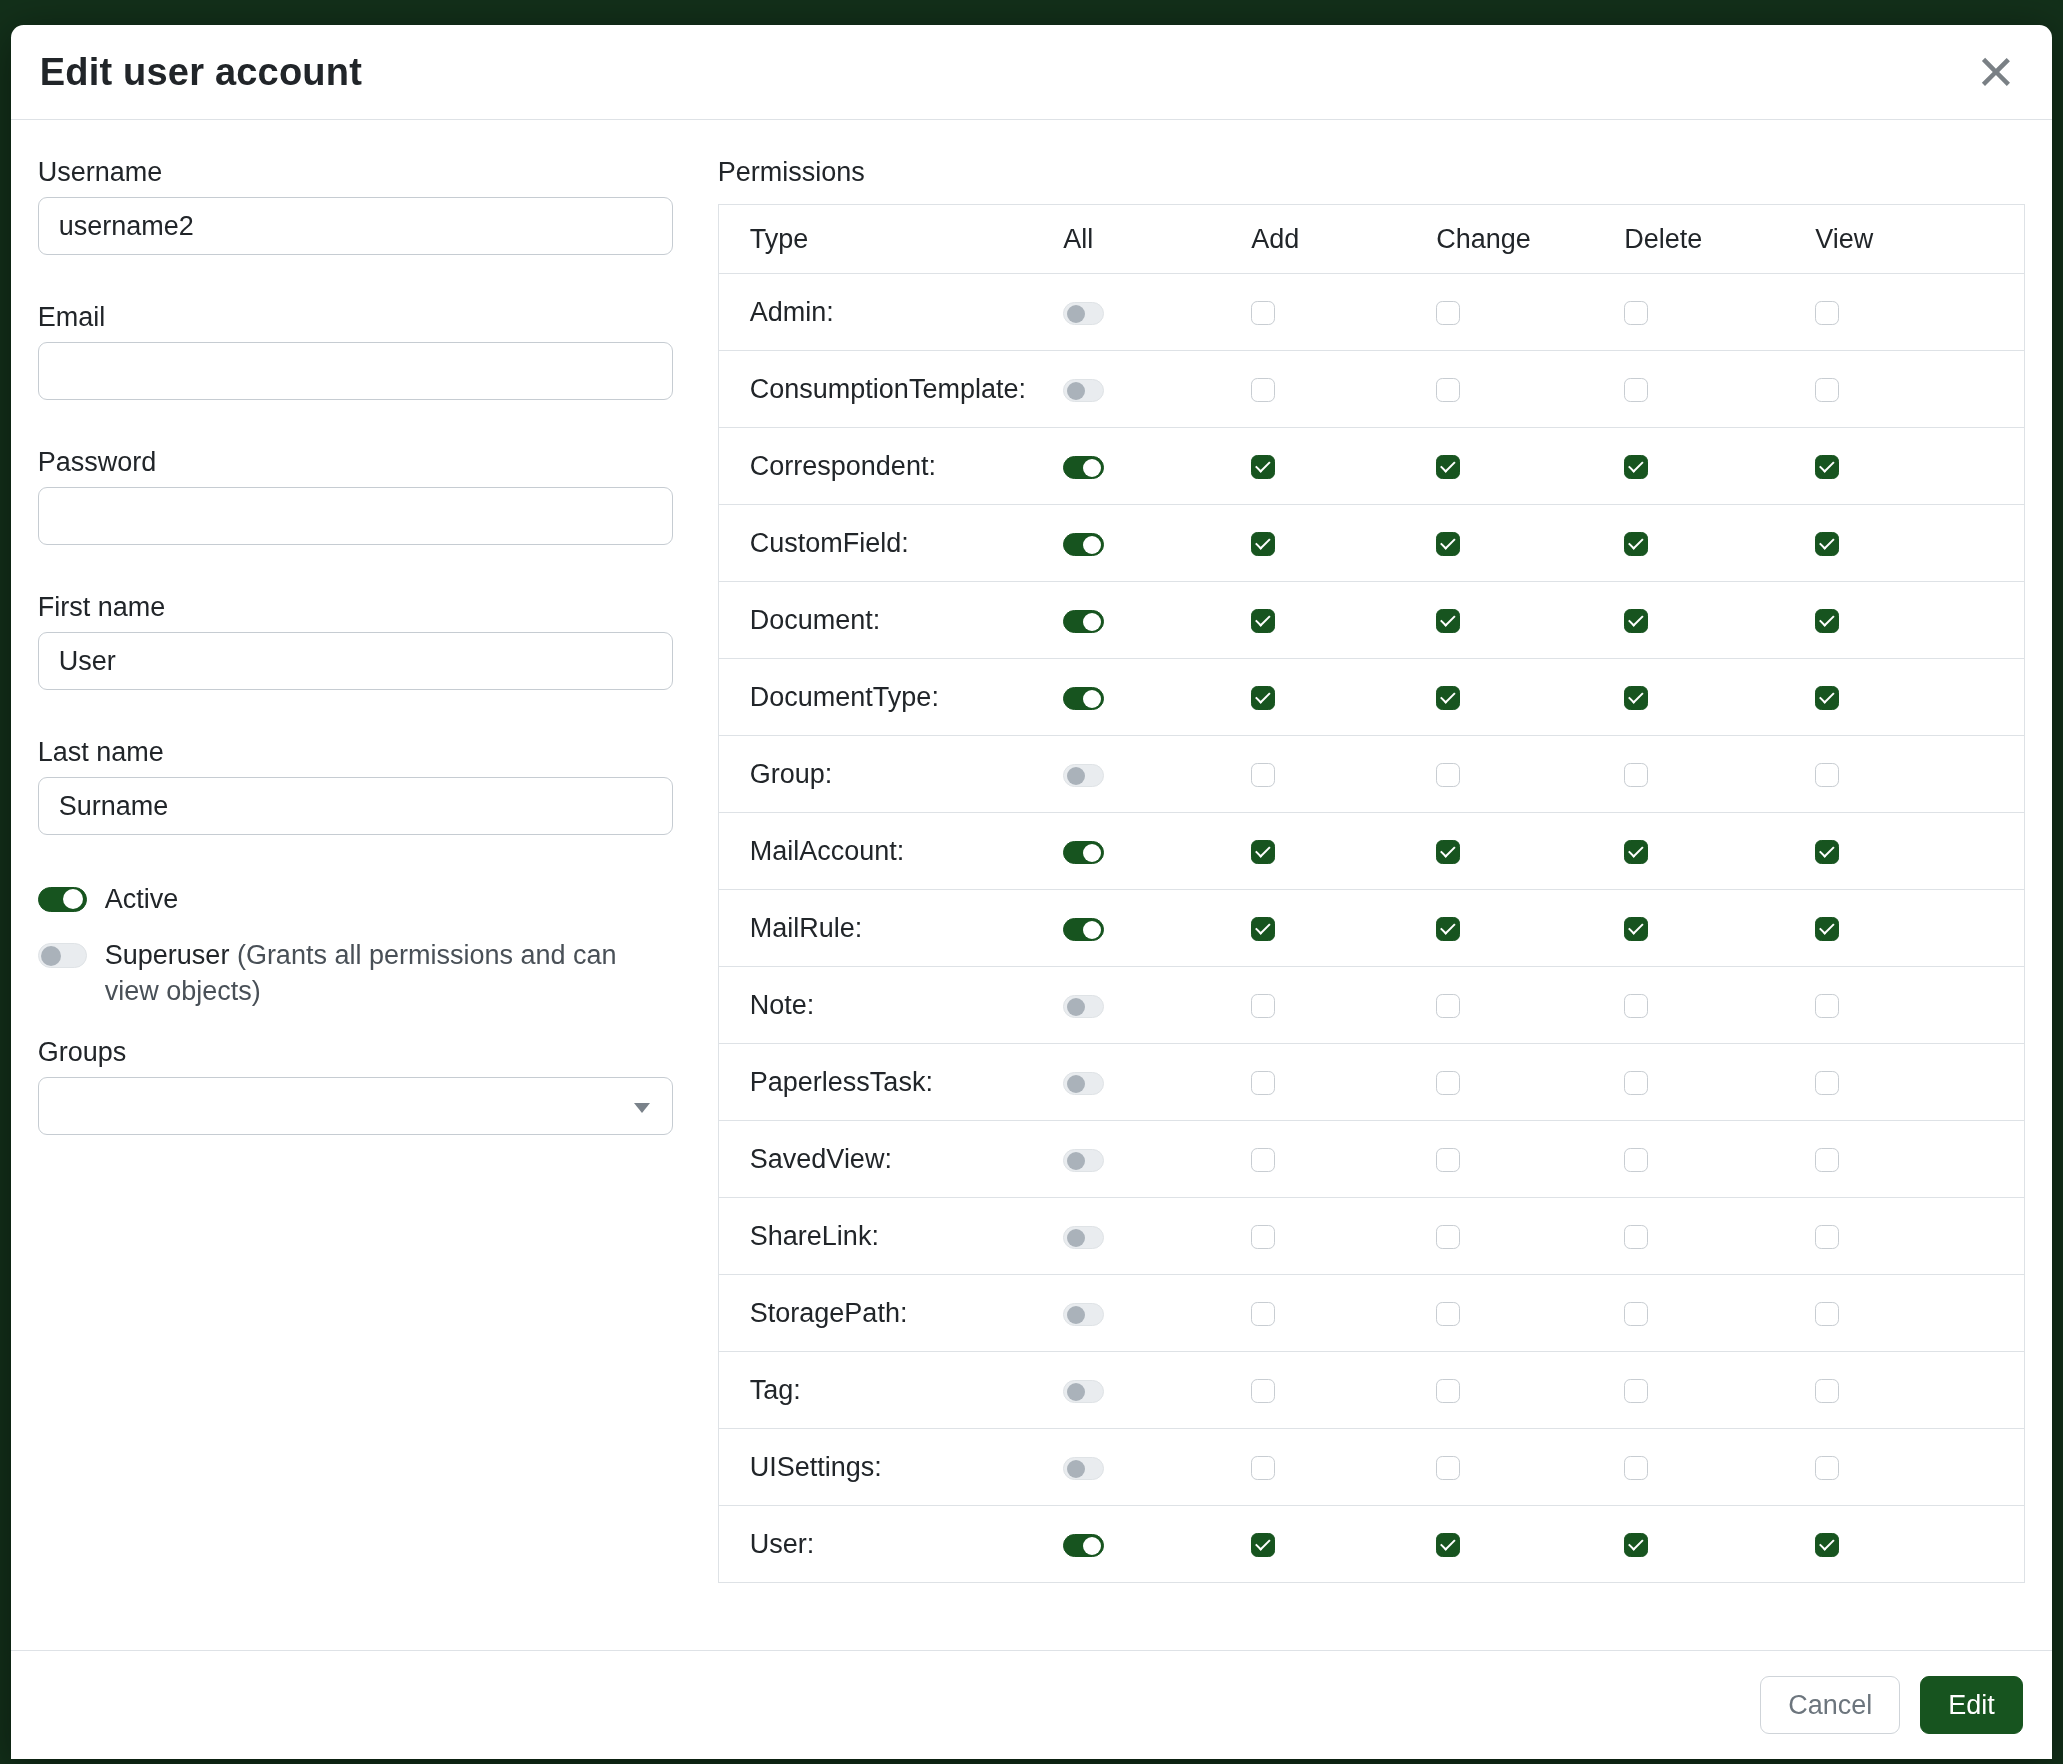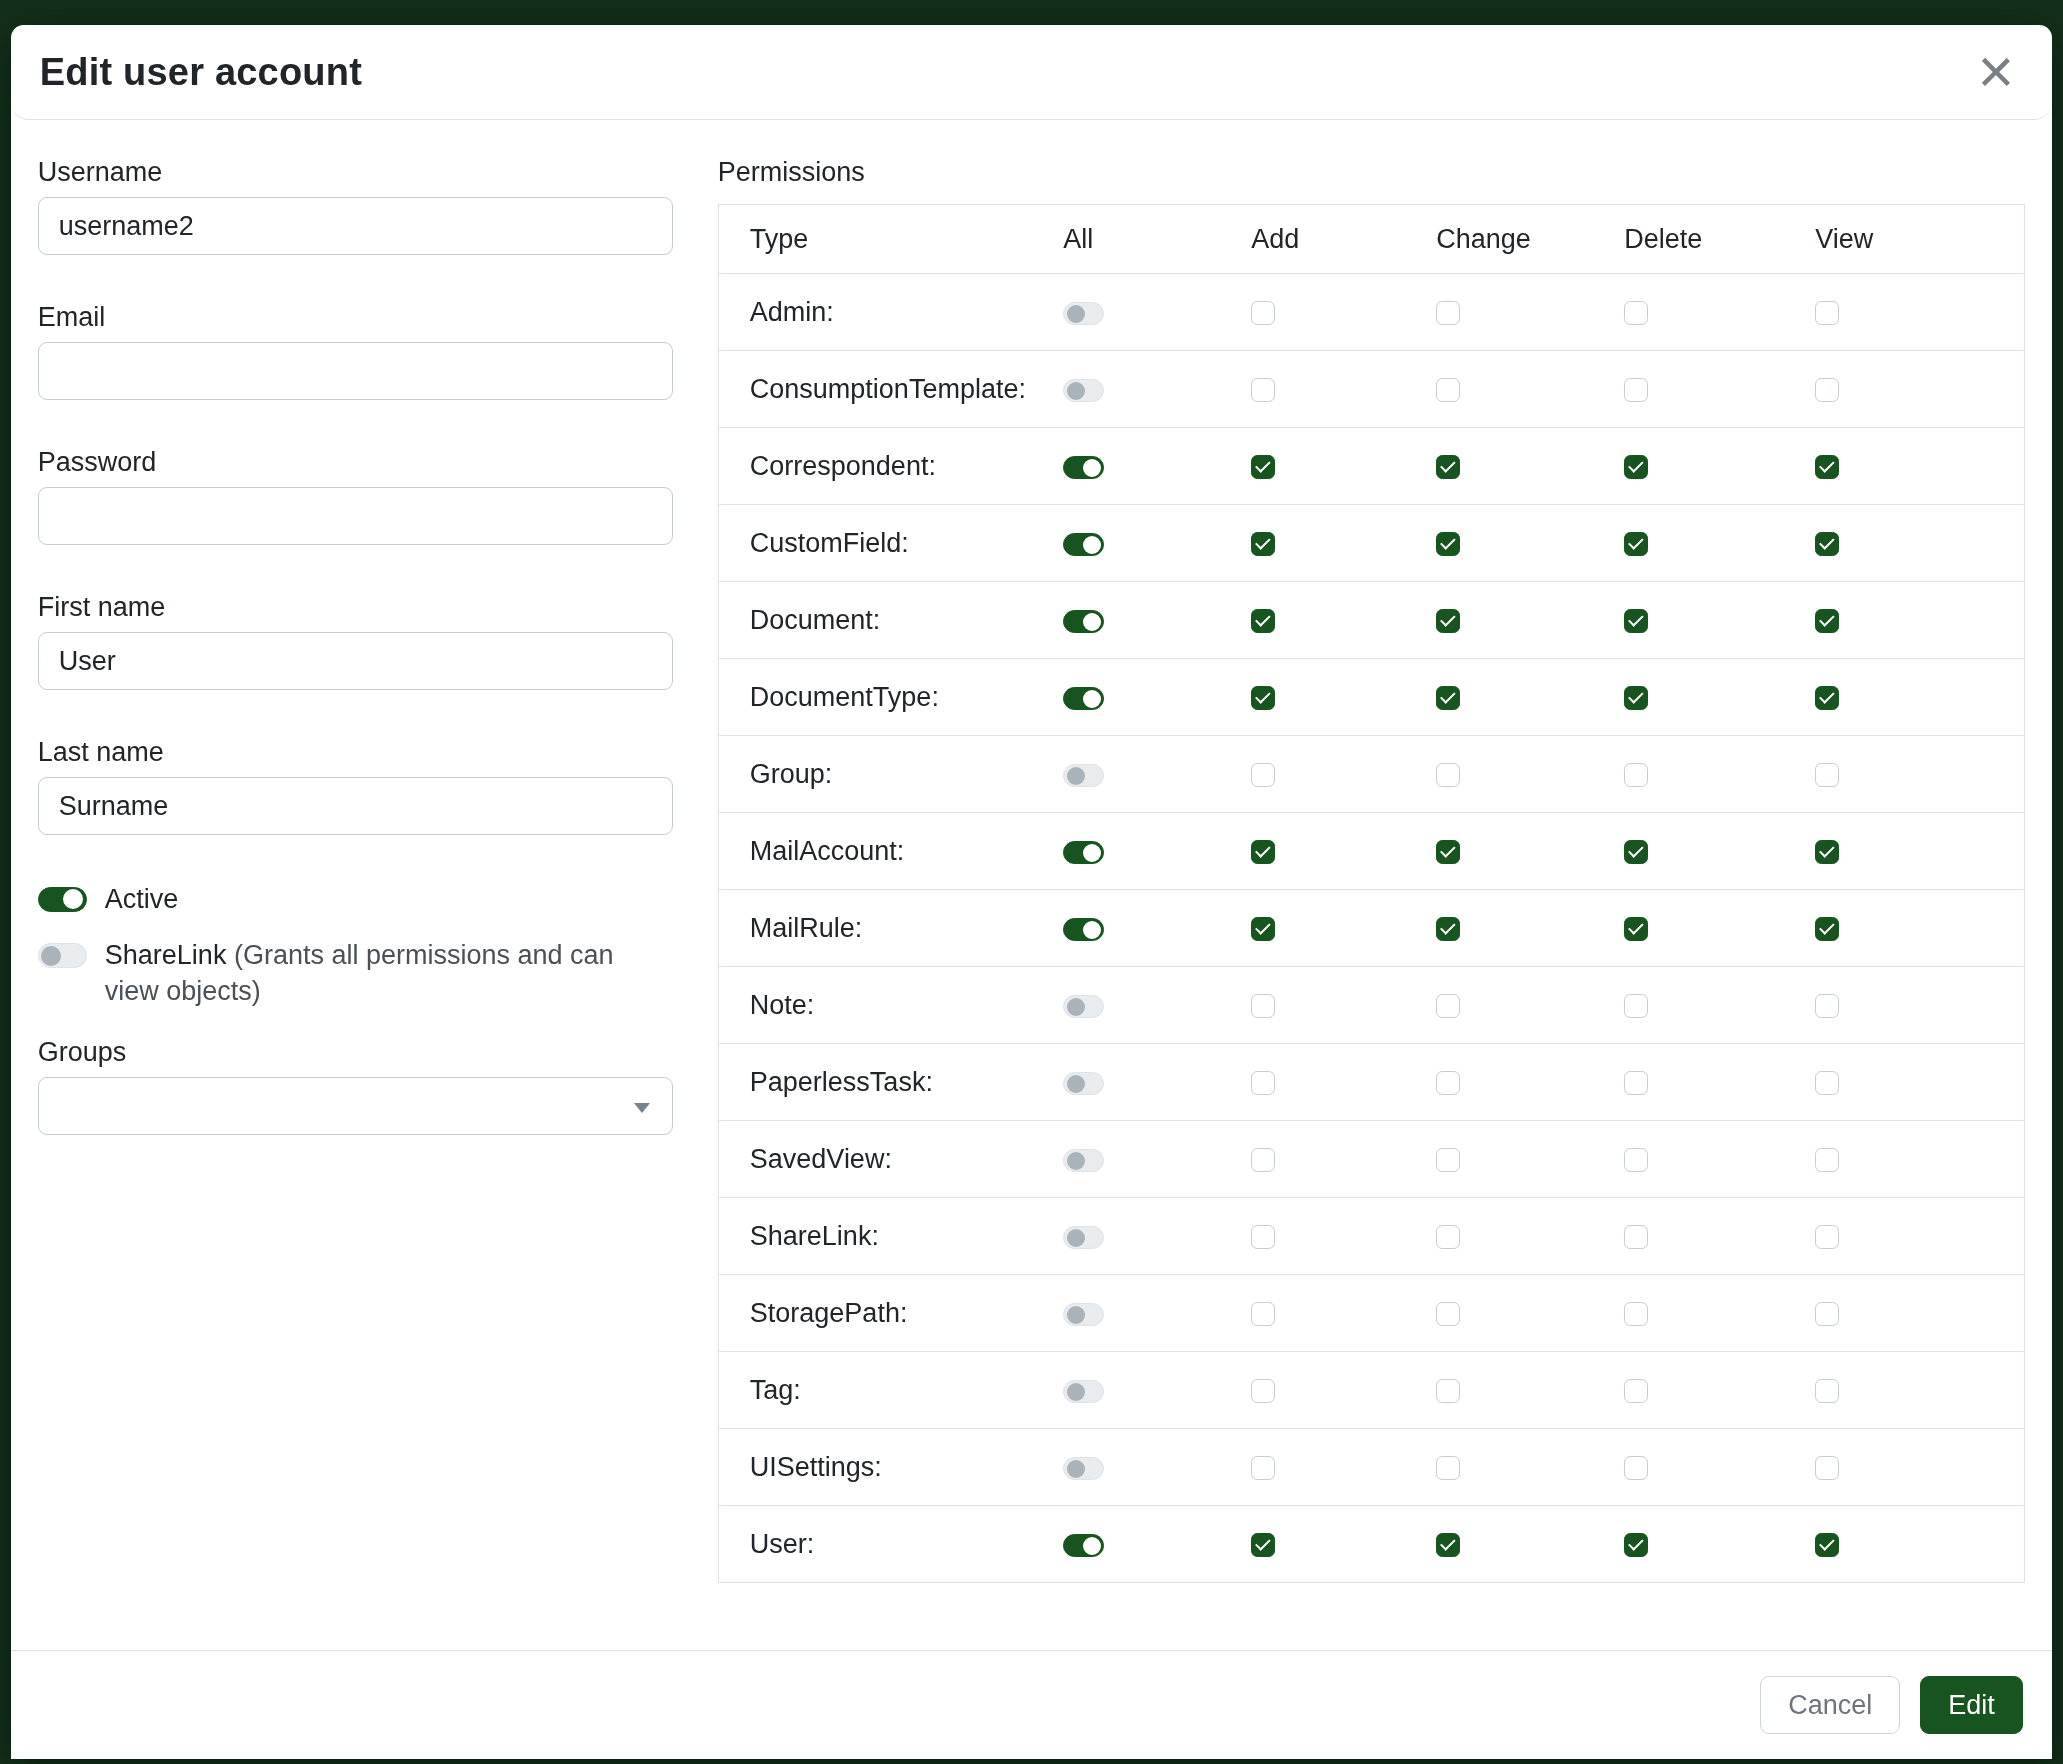--- a/index.html
+++ b/index.html
@@ -14,21 +14,20 @@
     position: absolute; left: 10.8px; top: 25px; width: 2041px; height: 1734px;
     background: #ffffff; border-radius: 12.6px 12.6px 0 0;
     display: flex; flex-direction: column;
     box-shadow: 0 9px 45px rgba(0,0,0,.45);
   }
   
   .modal-header {
     display: flex; align-items: center; justify-content: space-between;
     padding: 23.4px 32px 23.4px 29px;
     border-bottom: 0.9px solid #dee2e6;
-    border-radius: 18px;
   }
   .modal-title { font-size: 38px; font-weight: 700; color: #212529; letter-spacing: 0.2px; }
   .close-btn {
     background: none; border: none; cursor: pointer;
     font-size: 63px; font-weight: 300; line-height: 0.75;
     color: #7a8085; padding: 0 5.4px;
   }
   
   .modal-body { flex: 1; display: flex; gap: 45px; padding: 36px 27px 0 27px; overflow: hidden; }
   .col-left { width: 635px; flex: none; }
@@ -160,21 +159,21 @@
           <input class="text-input" type="text" value="Surname" style="">
         </div>
 
         <div class="toggle-row">
           <span class="switch on"></span>
           <span class="toggle-label">Active</span>
         </div>
 
         <div class="toggle-row superuser">
           <span class="switch"></span>
-          <span class="superuser-text"><span class="toggle-label">ShareLink</span> <span class="hint-text">(Grants all permissions and can view objects)</span></span>
+          <span class="superuser-text"><span class="toggle-label">Superuser</span> <span class="hint-text">(Grants all permissions and can view objects)</span></span>
         </div>
 
         <div class="field-group">
           <label class="field-label">Groups</label>
           <div class="select-box">
             <span></span>
             <span class="caret"></span>
           </div>
         </div>
 

